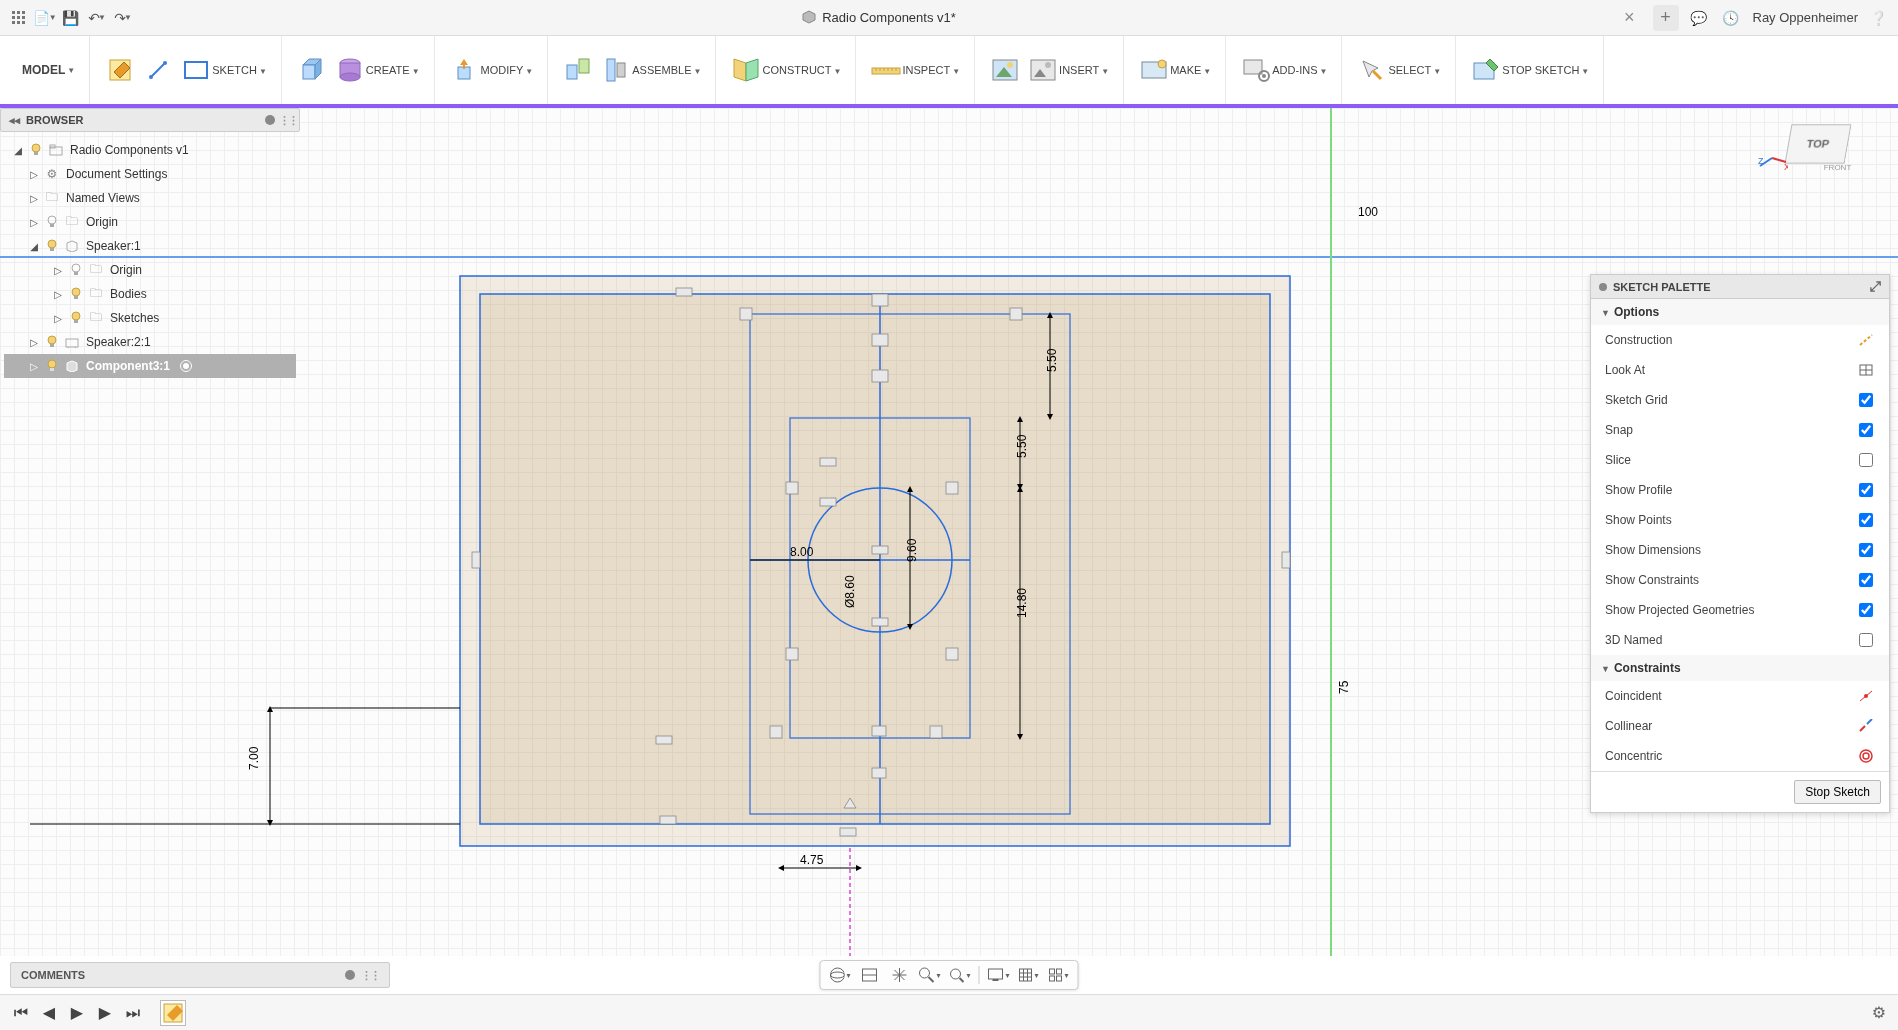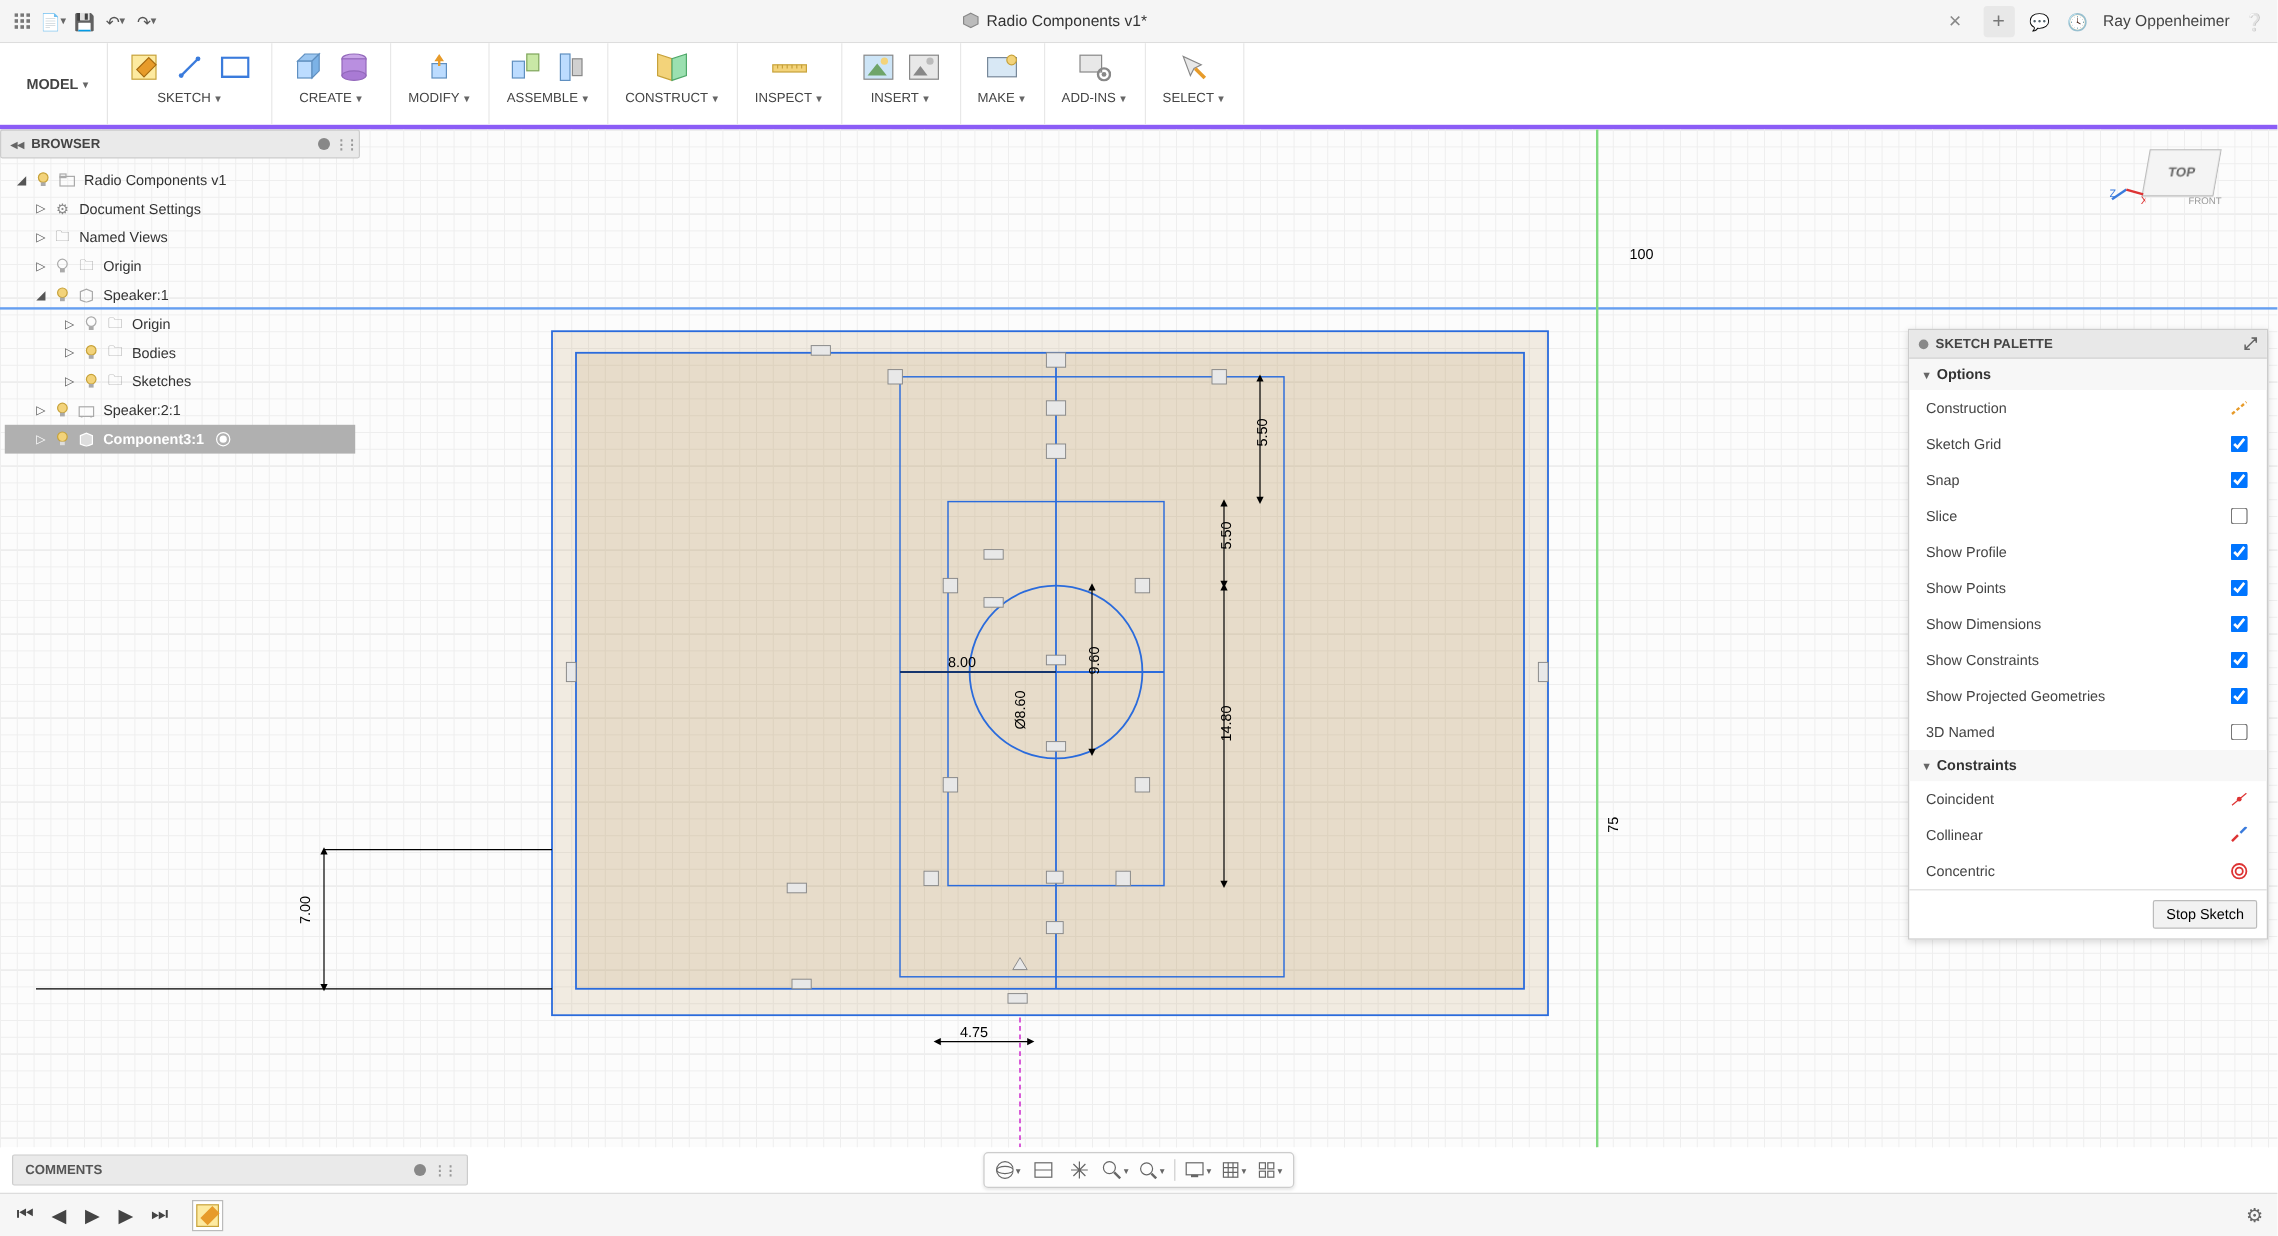--- a/index.html
+++ b/index.html
@@ -12,21 +12,21 @@
 .tb-dd { font-size: 8px; color: #666; margin-left: -2px; }
 .tb-title { flex: 1; text-align: center; color: #333; font-size: 13px; display: flex; justify-content: center; gap: 6px; }
 .tb-right { display: flex; align-items: center; gap: 10px; color: #555; }
 .tb-close { font-size: 18px; color: #888; cursor: pointer; }
 .tb-plus { background: #e8e8e8; width: 26px; height: 26px; display: flex; align-items: center; justify-content: center; border-radius: 3px; cursor: pointer; font-size: 18px; color: #777; }
 .tb-user { font-size: 13px; color: #444; }
 
 
 .ribbon { height: 72px; background: #fff; border-bottom: 4px solid #8b5cf6; display: flex; align-items: stretch; padding: 0 8px; }
 .rb-model { display: flex; align-items: center; padding: 0 14px; font-size: 12px; font-weight: 600; color: #444; border-right: 1px solid #e5e5e5; cursor: pointer; }
-.rb-section { display: flex; flex-direction: column; align-items: center; padding: 0 14px; border-right: 1px solid #e8e8e8; }
+.rb-section { display: flex; flex-direction: row; align-items: center; padding: 0 14px; border-right: 1px solid #e8e8e8; }
 .rb-icons { display: flex; gap: 6px; align-items: center; height: 40px; }
 .rb-big-icon { width: 32px; height: 32px; cursor: pointer; display: flex; align-items: center; justify-content: center; }
 .rb-label { font-size: 11px; color: #444; cursor: pointer; white-space: nowrap; }
 .rb-dd { font-size: 8px; margin-left: 2px; color: #666; }
 
 
 .browser-wrap { position: absolute; left: 0; top: 108px; width: 300px; }
 .browser-header { height: 24px; background: #eaeaea; display: flex; align-items: center; padding: 0 8px; border: 1px solid #ccc; border-radius: 2px; font-size: 11px; color: #444; font-weight: 600; }
 .browser-header .bh-arrows { margin-right: 6px; color: #666; }
 .browser-header .bh-dot { margin-left: auto; width: 10px; height: 10px; background: #888; border-radius: 50%; }
@@ -298,20 +298,31 @@
         <div class="rb-big-icon">
           <svg width="26" height="26">
             <path d="M4 4 l6 16 3 -6 6 -3 z" fill="#e8e8e8" stroke="#888"></path>
             <path d="M14 14 l8 8" stroke="#e79b2a" stroke-width="3"></path>
           </svg>
         </div>
       </div>
     <div class="rb-label"><span>SELECT</span><span class="rb-dd">▼</span></div>
   </div>
 
+  <div class="rb-section">
+    <div class="rb-icons">
+        <div class="rb-big-icon">
+          <svg width="28" height="26">
+            <rect x="2" y="6" width="20" height="16" fill="#cde5f7" stroke="#5f8fc0"></rect>
+            <path d="M18 2 l8 8 -4 4 -8 -8 z" fill="#6fc36f" stroke="#3a8a3a"></path>
+          </svg>
+        </div>
+      </div>
+    <div class="rb-label"><span>STOP SKETCH</span><span class="rb-dd">▼</span></div>
+  </div>
 </div>
 
 <div class="canvas">
   <div class="grid-bg"></div>
   <div class="axis-x"></div>
   <div class="axis-y"></div>
 
   <svg class="sketch-layer" width="100%" height="100%">
 
     <rect class="sk-rect" x="460" y="168" width="830" height="570"></rect>
@@ -556,20 +567,30 @@
 
   <div class="pal-item">
       <span class="pi-label">Construction</span>
       <span class="pi-ctrl">
         <svg width="16" height="14">
           <line x1="2" y1="12" x2="14" y2="2" stroke="#e79b2a" stroke-width="2" stroke-dasharray="3,2"></line>
         </svg>
       </span>
     </div>
   <div class="pal-item">
+      <span class="pi-label">Look At</span>
+      <span class="pi-ctrl">
+        <svg width="16" height="14">
+          <rect x="2" y="2" width="12" height="10" fill="none" stroke="#666"></rect>
+          <line x1="2" y1="7" x2="14" y2="7" stroke="#666"></line>
+          <line x1="8" y1="2" x2="8" y2="12" stroke="#666"></line>
+        </svg>
+      </span>
+    </div>
+  <div class="pal-item">
       <span class="pi-label">Sketch Grid</span>
       <span class="pi-ctrl">
         <input type="checkbox" checked="" style="">
       </span>
     </div>
   <div class="pal-item">
       <span class="pi-label">Snap</span>
       <span class="pi-ctrl">
         <input type="checkbox" checked="" style="">
       </span>

